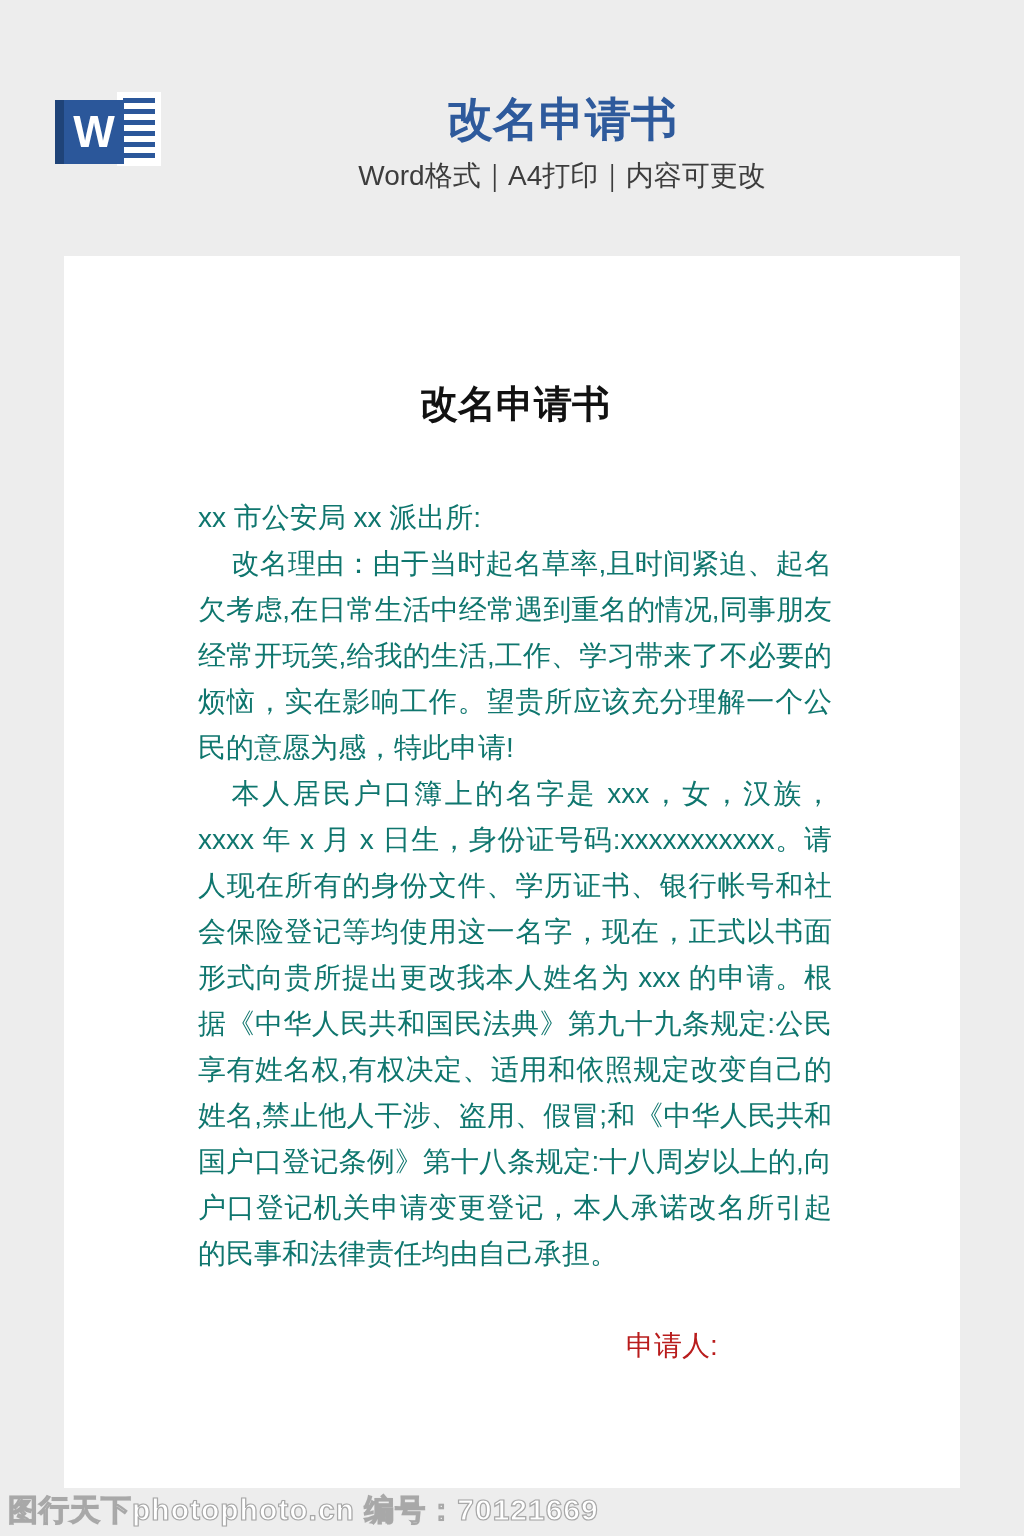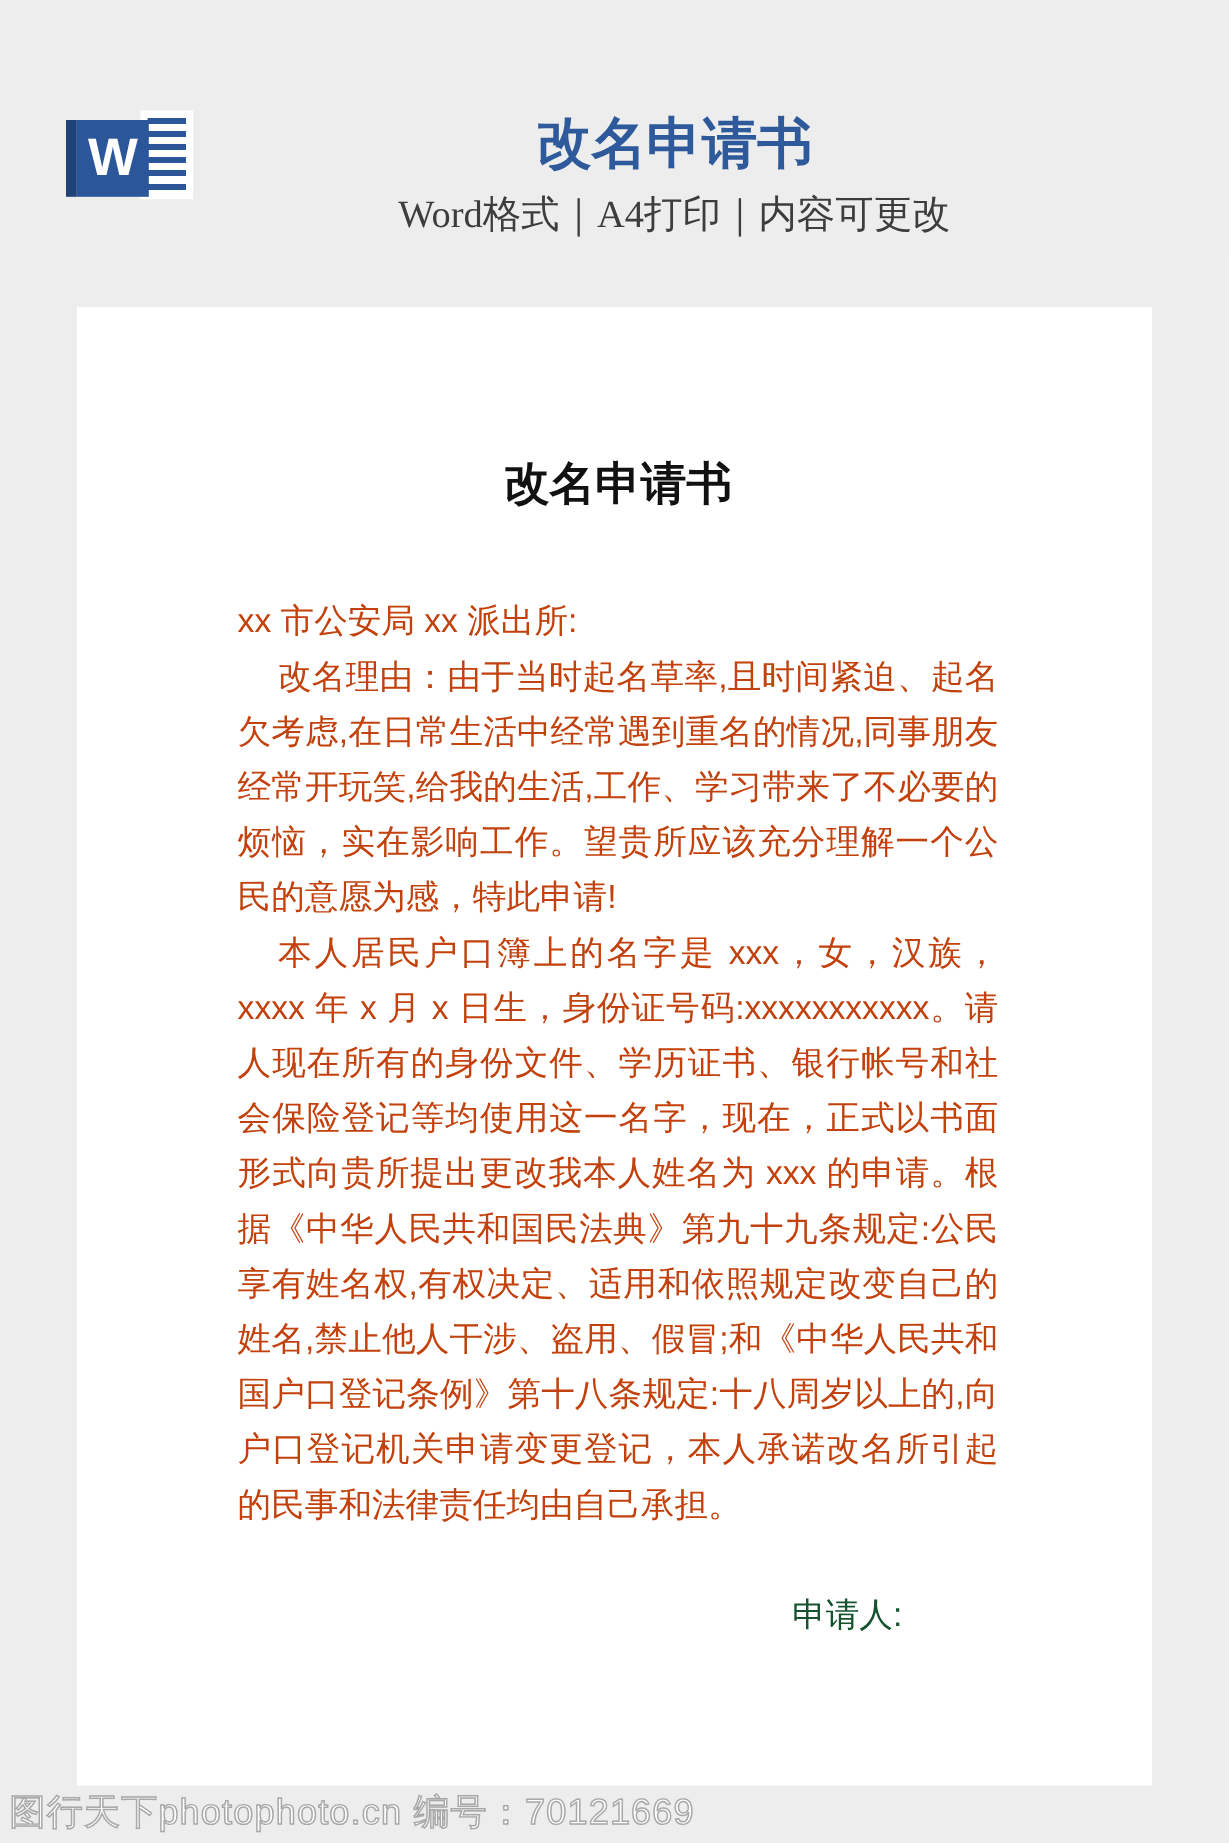--- a/index.html
+++ b/index.html
@@ -32,46 +32,46 @@
     position: absolute; left: 9px; top: 14px; width: 60px; height: 64px;
     background: #2b579a; color: #ffffff;
     display: flex; align-items: center; justify-content: center;
     font-size: 44px; font-weight: 700; line-height: 1;
   }
 
   .hero-text { padding-top: 94px; padding-left: 100px; text-align: center; }
   .hero-title {
     margin: 0; font-size: 46px; font-weight: 700; color: #2e5a9c; line-height: 1.1;
   }
-  .hero-subtitle { margin-top: 12px; font-size: 32px; color: #3d3d3d; font-family: Liberation Serif, serif; }
+  .hero-subtitle { margin-top: 12px; font-size: 28px; color: #3d3d3d; }
 
   
   .doc-page {
     width: 896px; height: 1232px; margin: 0 auto; background: #ffffff;
     box-sizing: border-box; padding: 129px 128px 0 134px;
   }
   .doc-title {
     margin: 0 0 72px; text-align: center;
     font-size: 38px; font-weight: 700; color: #111111; line-height: 1;
   }
   .letter {
-    width: 634px; font-size: 28px; line-height: 46px; color: #c2410c;
+    width: 634px; font-size: 28px; line-height: 46px; color: #0f766e;
     text-align: justify;
   }
   .letter p { margin: 0; }
   .para-indent { text-indent: 1.2em; }
   .closing-regards { text-indent: 0.3em; }
   .signature {
     margin-top: 46px; margin-left: 428px; width: 160px;
-    text-align: center; font-size: 28px; line-height: 46px; color: #14532d;
+    text-align: left; font-size: 28px; line-height: 46px; color: #b91c1c;
   }
   .signature p { margin: 0; }
 
   
-  .footer-bar { position: relative; height: 48px; }
+  .footer-bar { position: relative; height: 48px; font-weight: bold; }
   .watermark {
     position: absolute; left: 8px; top: 2px;
     font-size: 30px; letter-spacing: 1px;
     color: #ffffff;
     -webkit-text-stroke: 1.2px #a8a8a8;
     text-shadow: 0 0 1px #b5b5b5;
     white-space: nowrap;
   }
 </style>
 </head>

